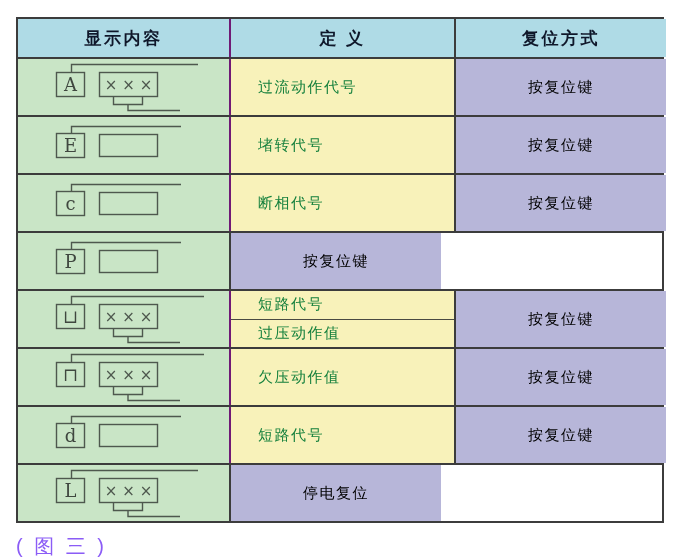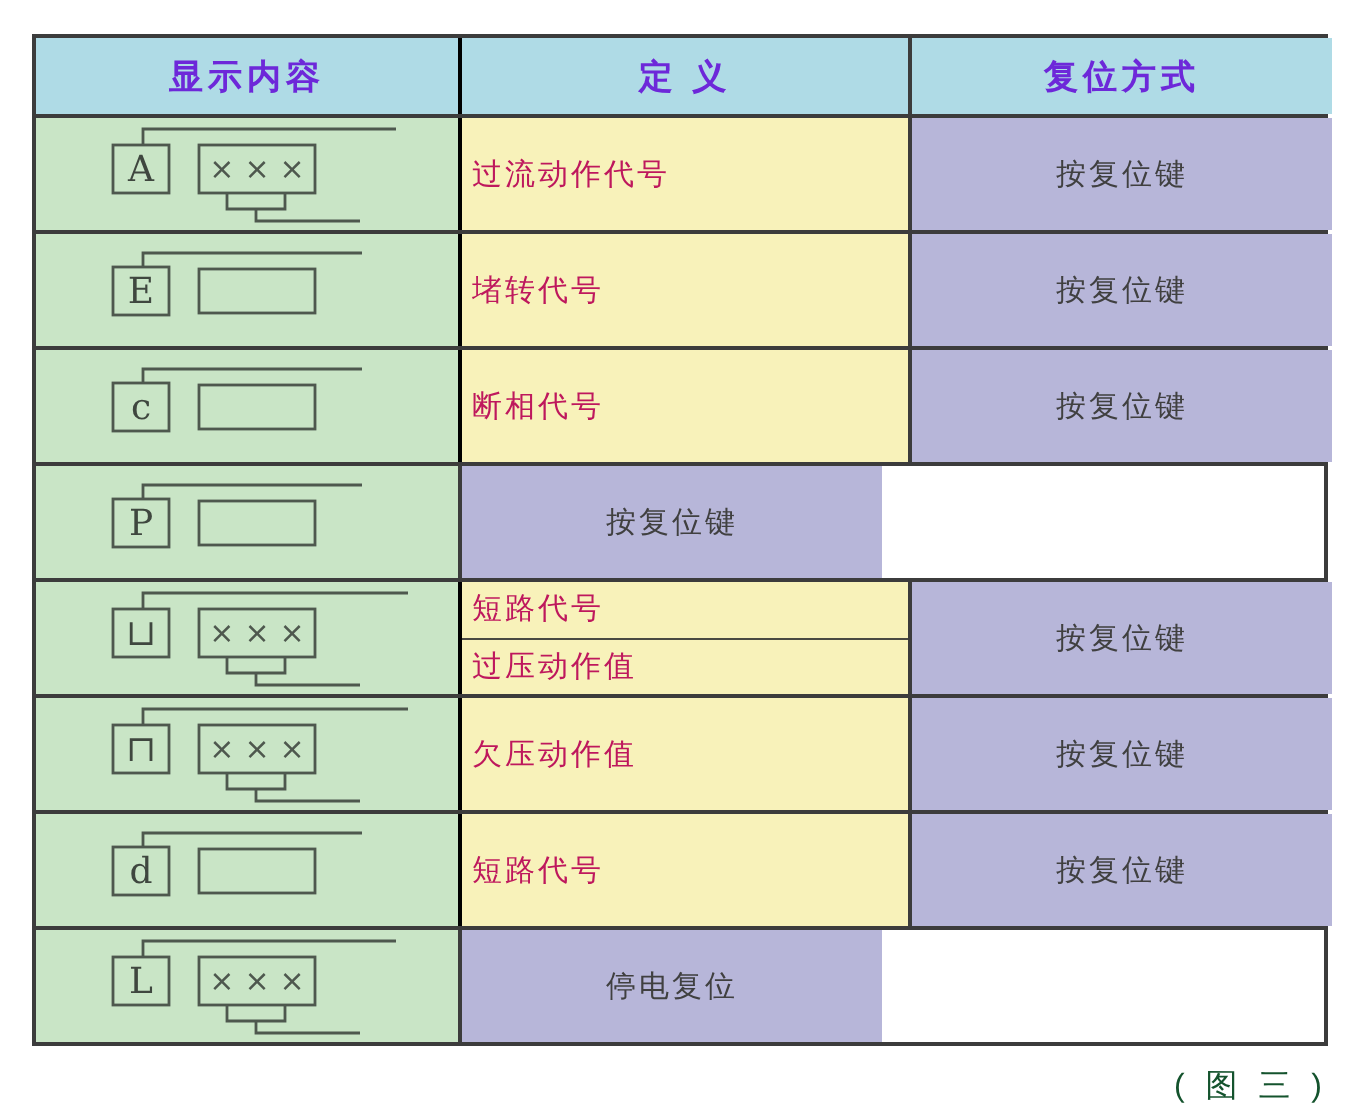--- a/index.html
+++ b/index.html
@@ -15,64 +15,64 @@
     left: 16px; top: 17px;
     width: 648px;
     border: 2px solid #3c3c3c;
     background: #fff;
   }
   .trow { display: flex; border-top: 2px solid #3c3c3c; }
   .trow.header-row { border-top: none; }
 
   .cell { position: relative; }
   .c1 { flex: 0 0 211px; }
-  .c2 { flex: 0 0 225px; border-left: 2px solid #000000; }
+  .c2 { flex: 0 0 225px; border-left: 2px solid #701a75; }
   .c3 { flex: 0 0 212px; border-left: 2px solid #3c3c3c; }
 
   .header-row .cell {
     height: 38px;
     background: #afdbe6;
     display: flex; align-items: center; justify-content: center;
     font-size: 17px; font-weight: bold; letter-spacing: 2.5px;
-    color: #6d28d9;
+    color: #0f172a;
   }
 
   .body-row .cell { height: 56px; }
   .body-row .c1 { background: #c9e5c6; }
   .body-row .c2 { background: #f8f2ba; display: flex; flex-direction: column; }
   .body-row .c3 {
     background: #b7b6d9;
     display: flex; align-items: center; justify-content: center;
-    font-size: 15px; color: #404040; letter-spacing: 1.5px;
+    font-size: 15px; color: #000000; letter-spacing: 1.5px;
   }
 
   .def-line {
     flex: 1;
     display: flex; align-items: center;
-    padding-left: 5px;
-    font-size: 15px; color: #be185d; letter-spacing: 1.5px;
+    padding-left: 27px;
+    font-size: 15px; color: #15803d; letter-spacing: 1.5px;
   }
   .def-line + .def-line { border-top: 1px solid #4a4a42; }
 
   .icon-svg { position: absolute; left: 0; top: 0; width: 211px; height: 56px; }
   .icon-svg .ln { fill: none; stroke: #4e584e; stroke-width: 1.4; }
   .icon-svg .code-glyph {
     font-family: "DejaVu Serif", "DejaVu Sans", serif;
     font-size: 18px; fill: #3f473f;
   }
   .icon-svg .xxx-glyph {
     font-family: "DejaVu Sans", sans-serif;
     font-size: 15px; fill: #4e584e; letter-spacing: 5px;
   }
 
   .caption {
     position: absolute;
     left: 16px; top: 533px; width: 648px;
-    text-align: right;
-    font-size: 16px; color: #14532d; letter-spacing: 3px;
+    text-align: left;
+    font-size: 20px; color: #8b5cf6; letter-spacing: 3px;
   }
 </style>
 </head>
 <body>
 
 <div class="stage">
 
   <div class="ftable">
 
     <div class="trow header-row">

